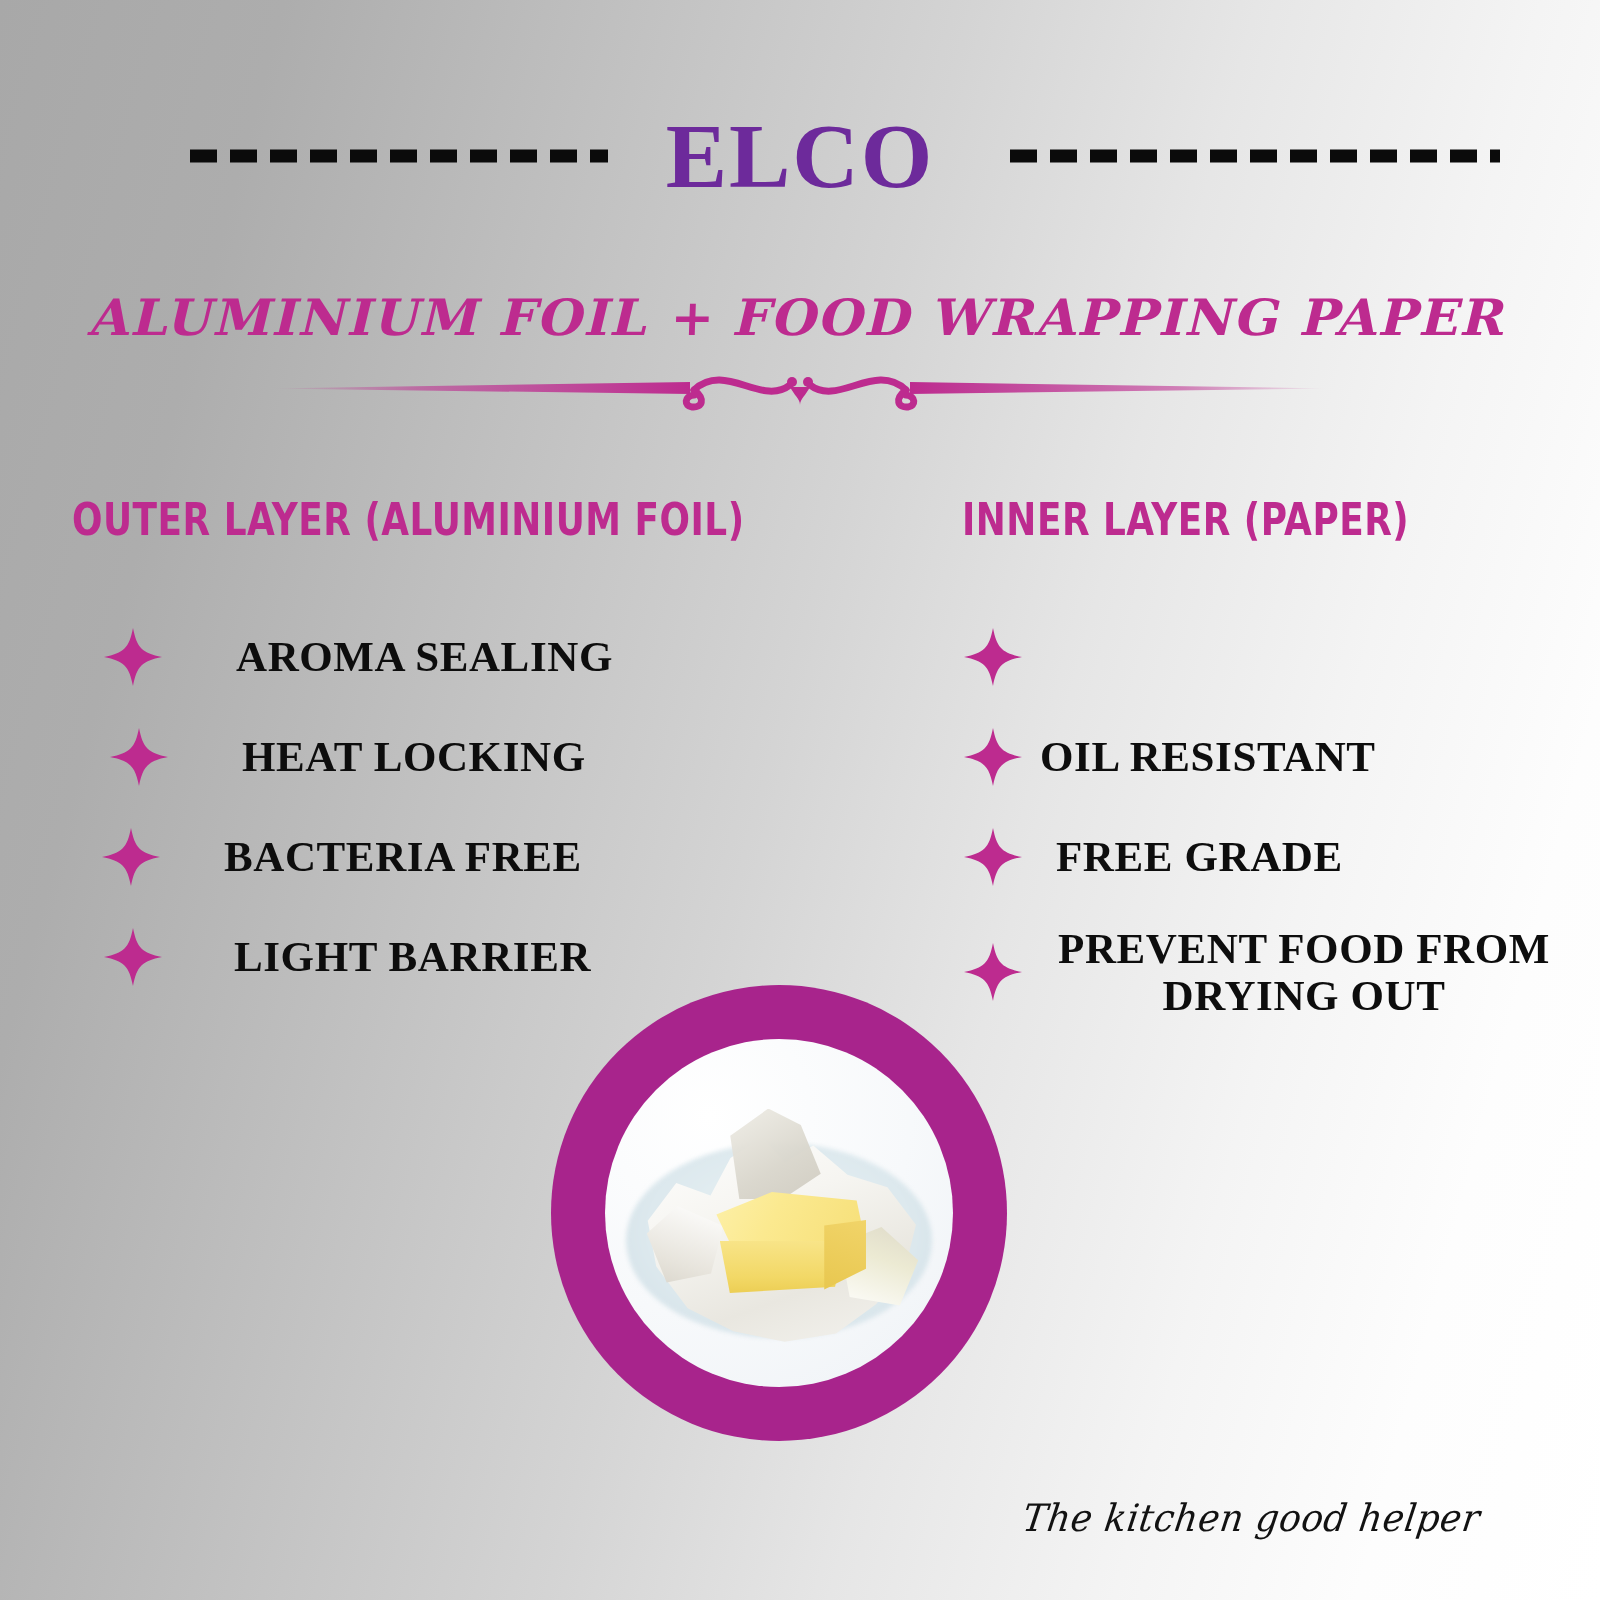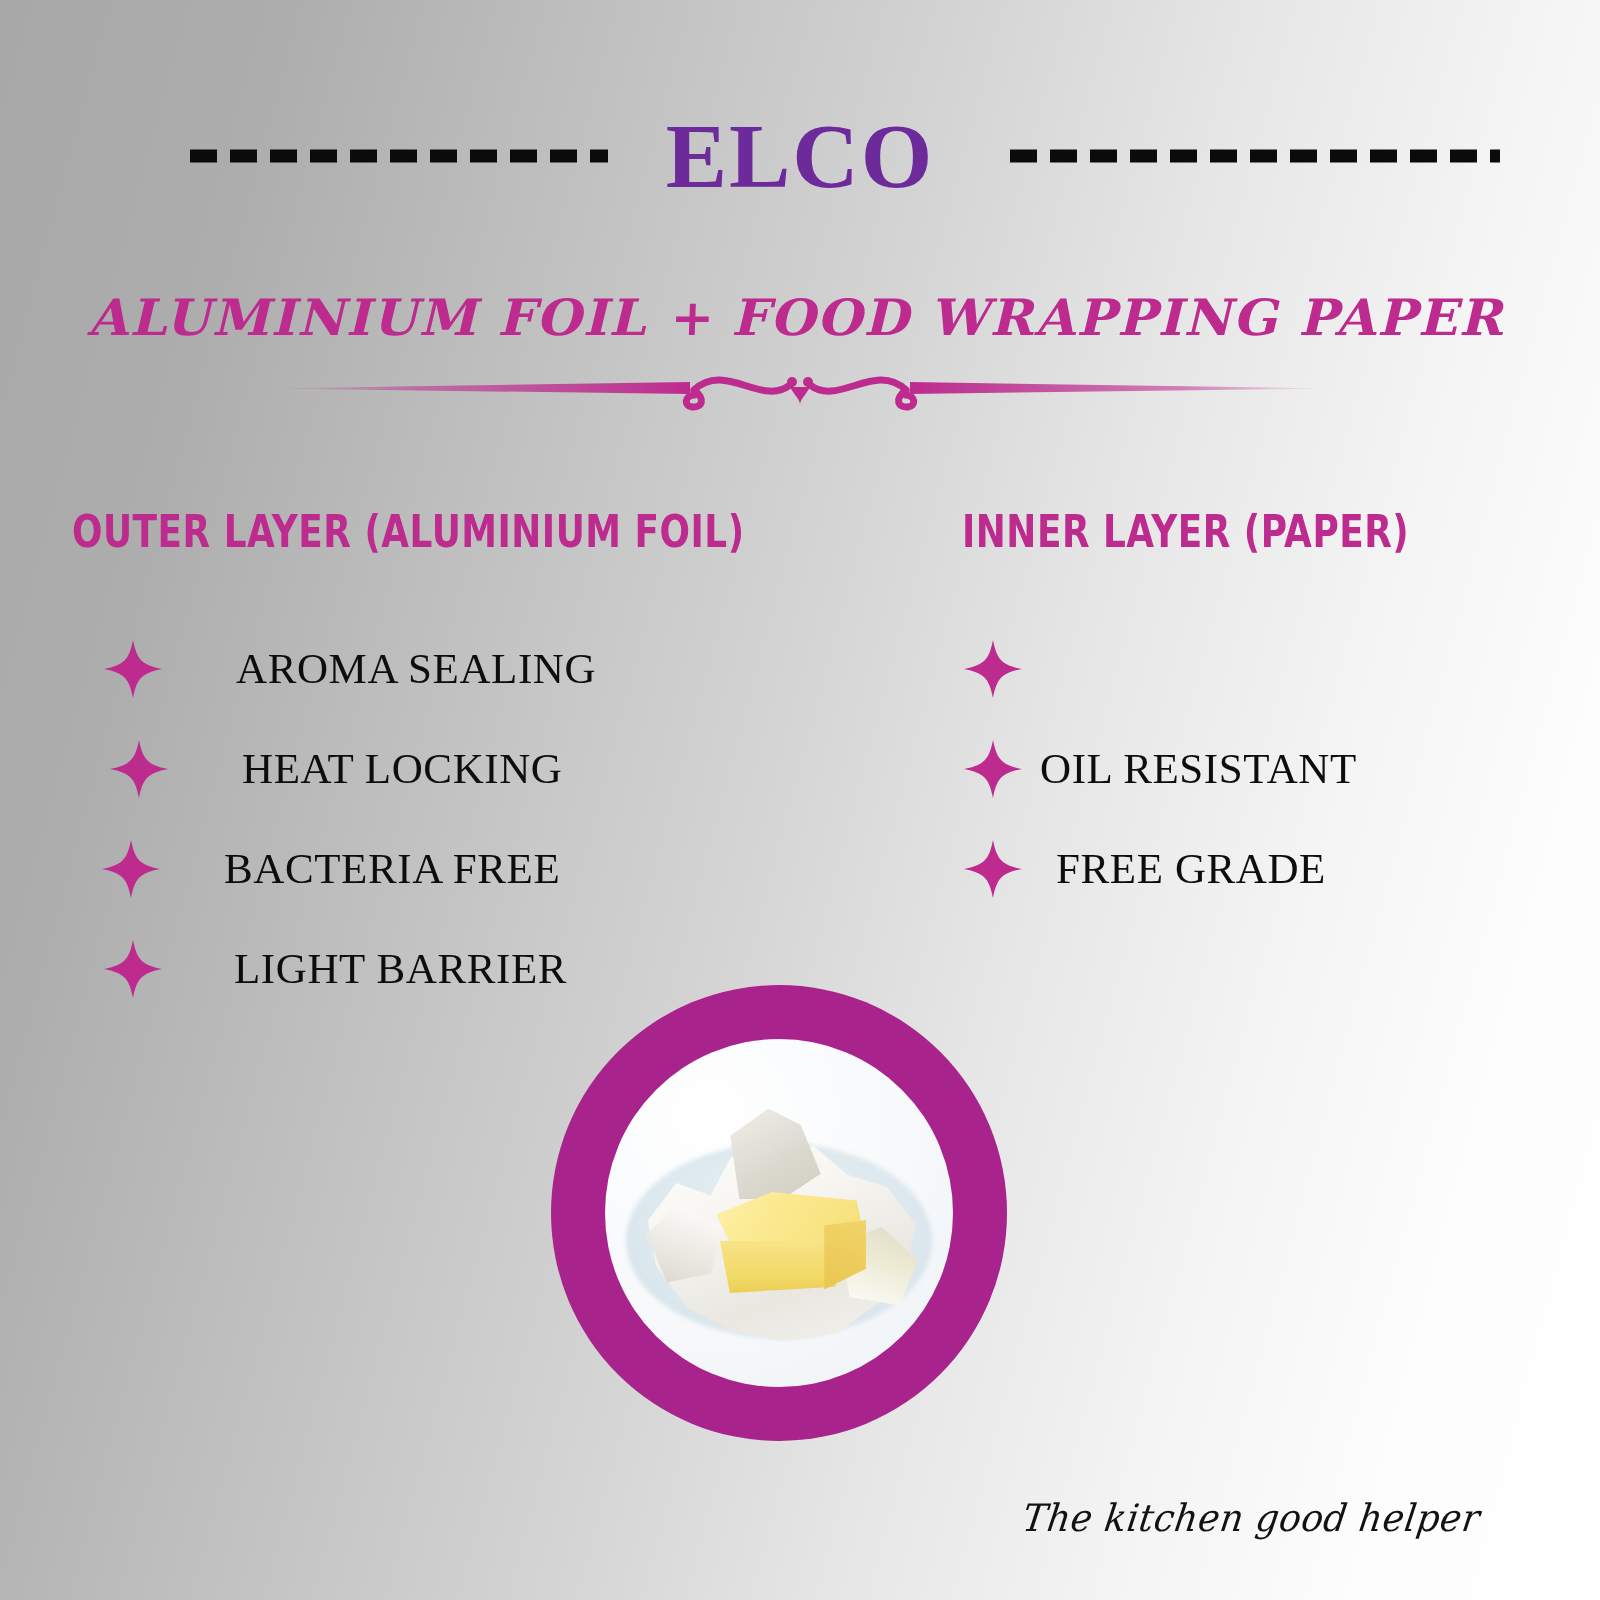--- a/index.html
+++ b/index.html
@@ -51,21 +51,21 @@
 
   
   .divider {
     position:absolute; top:365px; left:0; width:1600px; height:46px;
     display:flex; align-items:center; justify-content:center;
   }
   .divider svg { display:block; }
 
   
   .columns { position:absolute; top:498px; left:0; width:1600px; height:540px; }
-  .col { position:absolute; top:12px; }
+  .col { position:absolute; top:0; }
   .col.left  { left:72px;  width:700px; }
   .col.right { left:962px; width:600px; }
 
   .col-head {
     color:#bd2b8f;
     font-family:"DejaVu Sans", sans-serif;
     font-weight:bold;
     font-size:37px;
     letter-spacing:0.5px;
     white-space:nowrap;
@@ -81,21 +81,21 @@
     height:100px;
   }
   .bullet .star {
     flex:0 0 auto;
     width:62px; height:62px;
     position:relative;
   }
   .bullet .star svg { display:block; }
   .bullet .txt {
     font-family:"Liberation Serif", serif;
-    font-weight:normal;
+    font-weight:bold;
     color:#0d0d0d;
     font-size:43px;
     letter-spacing:0.6px;
     line-height:1.1;
   }
   
   .col.left  .bullet.b0 .star { margin-left:30px; }
   .col.left  .bullet.b0 .txt  { margin-left:72px; }
   .col.left  .bullet.b1 .star { margin-left:36px; }
   .col.left  .bullet.b1 .txt  { margin-left:72px;text-align:right; }
@@ -300,20 +300,28 @@
 
       <div class="bullet b2">
         <span class="star">
           <svg width="62" height="62" viewBox="0 0 62 62">
               <path d="M31 2 C35 22 40 27 60 31 C40 35 35 40 31 60 C27 40 22 35 2 31 C22 27 27 22 31 2 Z" fill="#bd2b8f"></path>
             </svg>
         </span>
         <span class="txt">FREE GRADE</span>
       </div>
 
+      <div class="bullet b3">
+        <span class="star">
+          <svg width="62" height="62" viewBox="0 0 62 62">
+              <path d="M31 2 C35 22 40 27 60 31 C40 35 35 40 31 60 C27 40 22 35 2 31 C22 27 27 22 31 2 Z" fill="#bd2b8f"></path>
+            </svg>
+        </span>
+        <span class="txt">PREVENT  FOOD FROM DRYING OUT</span>
+      </div>
 
     </div>
   </div>
 
 </div>
 
 <div class="product">
   <div class="photo">
     <div class="plate"></div>
     <div class="paper"></div>

